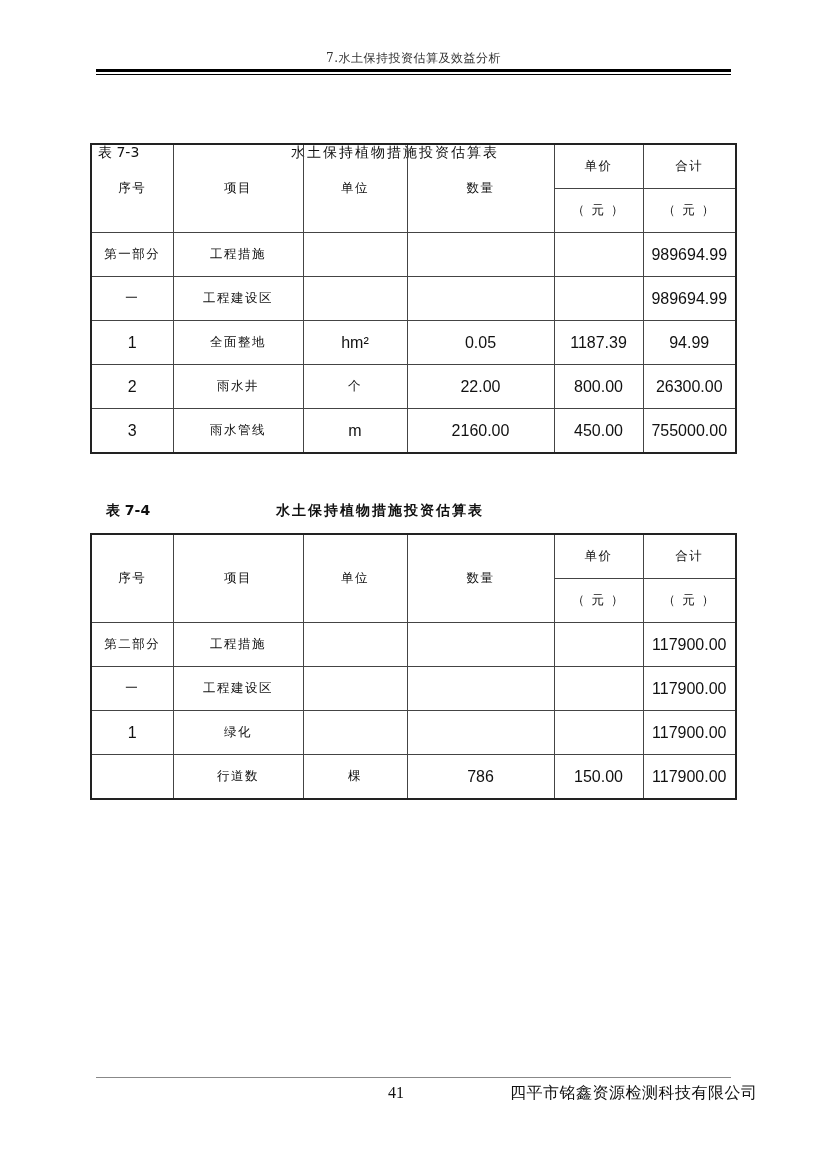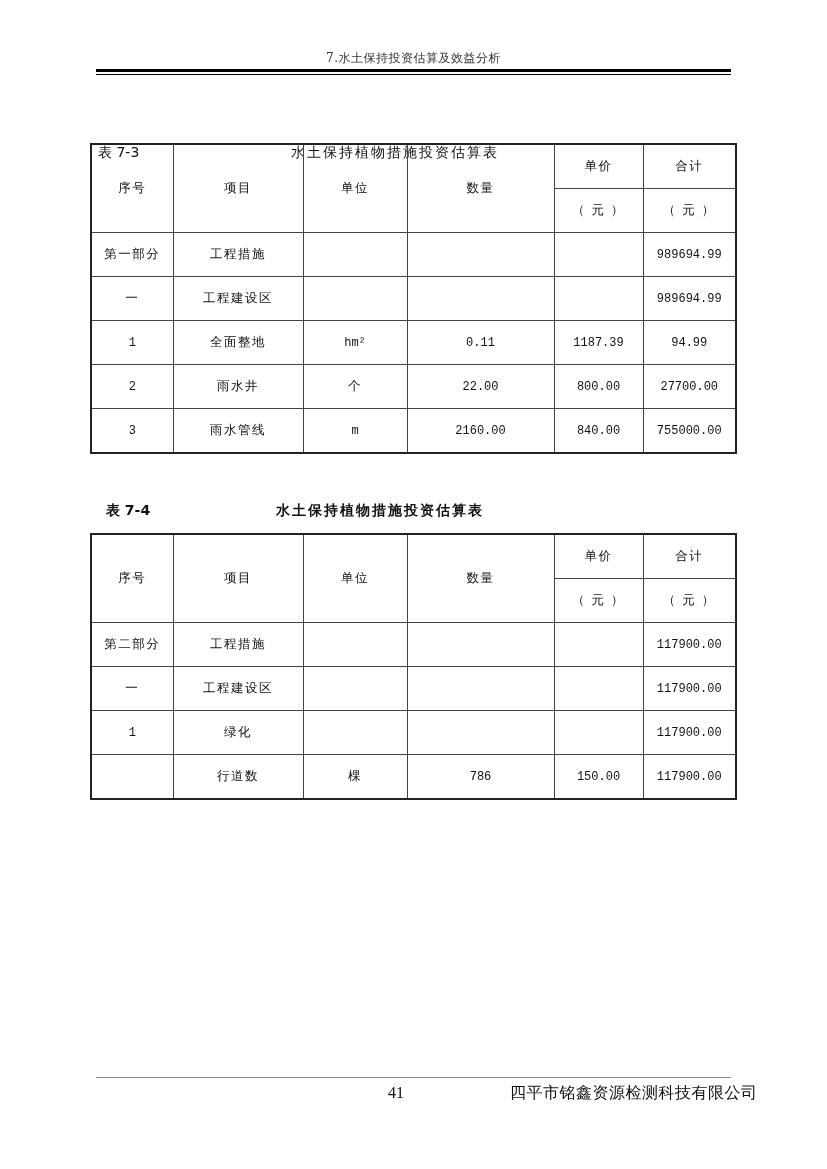--- a/index.html
+++ b/index.html
@@ -26,21 +26,21 @@
     table.t {
       position: absolute; left: 90px; width: 647px;
       border-collapse: collapse; table-layout: fixed;
       border: 2px solid #222;
     }
     table.t td {
       border: 1px solid #444; text-align: center; vertical-align: middle;
       font-size: 12.5px; padding: 0; height: 43px;
     }
     table.t td.cn { letter-spacing: 1.5px; }
-    table.t td.num { font-family: Liberation Mono, monospace; font-size: 12px; }
+    table.t td.num { font-family: Liberation Sans, sans-serif; font-size: 16px; }
     table.t tr.h1 td { height: 43px; }
     table.t tr.h2 td { height: 43px; }
     .footer-rule {
       position: absolute; left: 96px; width: 635px; top: 1077px; height: 1px; background: #888;
     }
     .page-num {
       position: absolute; left: 388px; top: 1084px; font-family: "Liberation Serif", serif; font-size: 16px;
     }
     .company {
       position: absolute; left: 510px; top: 1083px; font-size: 16px; letter-spacing: 0.5px;
@@ -93,38 +93,38 @@
     <td class="cn">工程建设区</td>
     <td class="num"></td>
     <td class="num"></td>
     <td class="num"></td>
     <td class="num">989694.99</td>
   </tr>
   <tr>
     <td class="num">1</td>
     <td class="cn">全面整地</td>
     <td class="num">hm²</td>
-    <td class="num">0.11</td>
+    <td class="num">0.05</td>
     <td class="num">1187.39</td>
     <td class="num">94.99</td>
   </tr>
   <tr>
     <td class="num">2</td>
     <td class="cn">雨水井</td>
     <td class="cn">个</td>
     <td class="num">22.00</td>
     <td class="num">800.00</td>
-    <td class="num">27700.00</td>
+    <td class="num">26300.00</td>
   </tr>
   <tr>
     <td class="num">3</td>
     <td class="cn">雨水管线</td>
     <td class="num">m</td>
     <td class="num">2160.00</td>
-    <td class="num">840.00</td>
+    <td class="num">450.00</td>
     <td class="num">755000.00</td>
   </tr>
 </tbody>
   </table>
 
 <div class="caption" style="top:502px;font-weight:bold;">
   <span class="cap-num" style="left:106px;">表 7-4</span>
   <span class="cap-title" style="left:276px;">水土保持植物措施投资估算表</span>
 </div>
 

